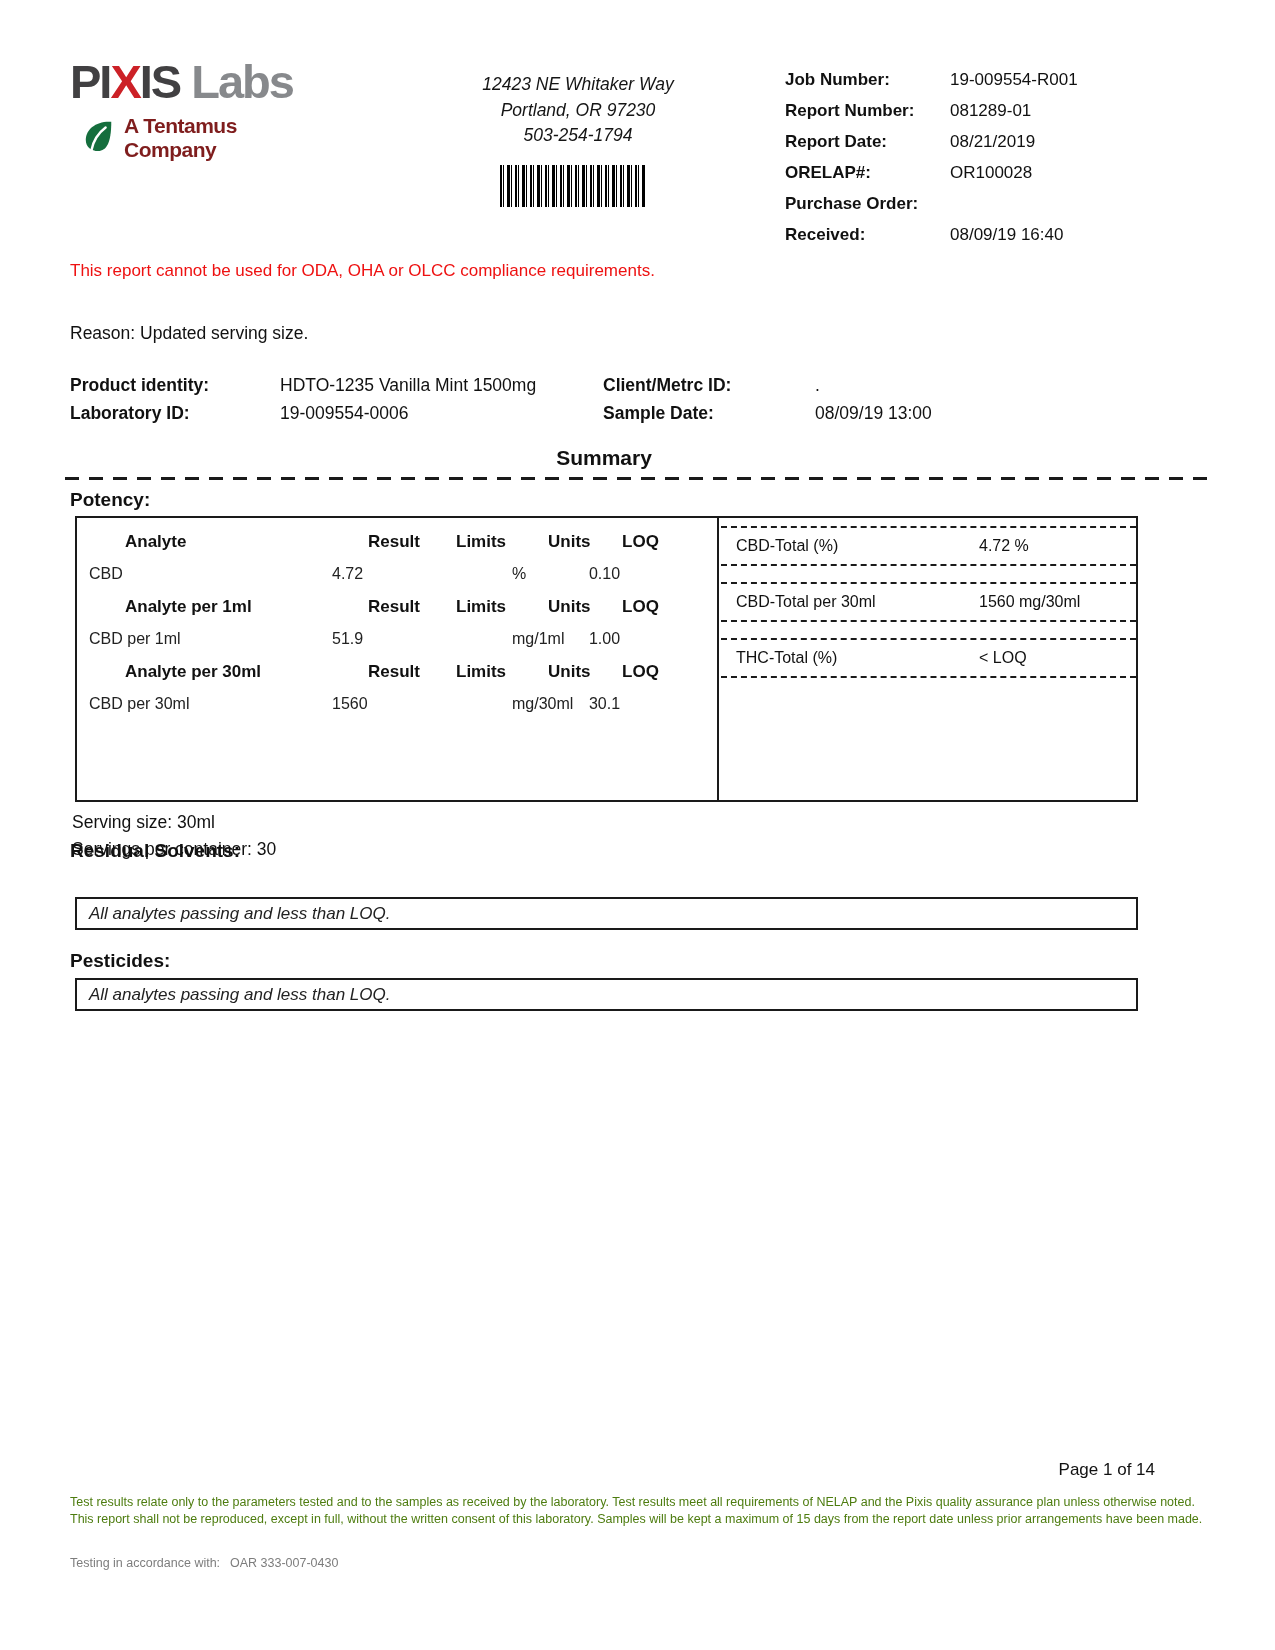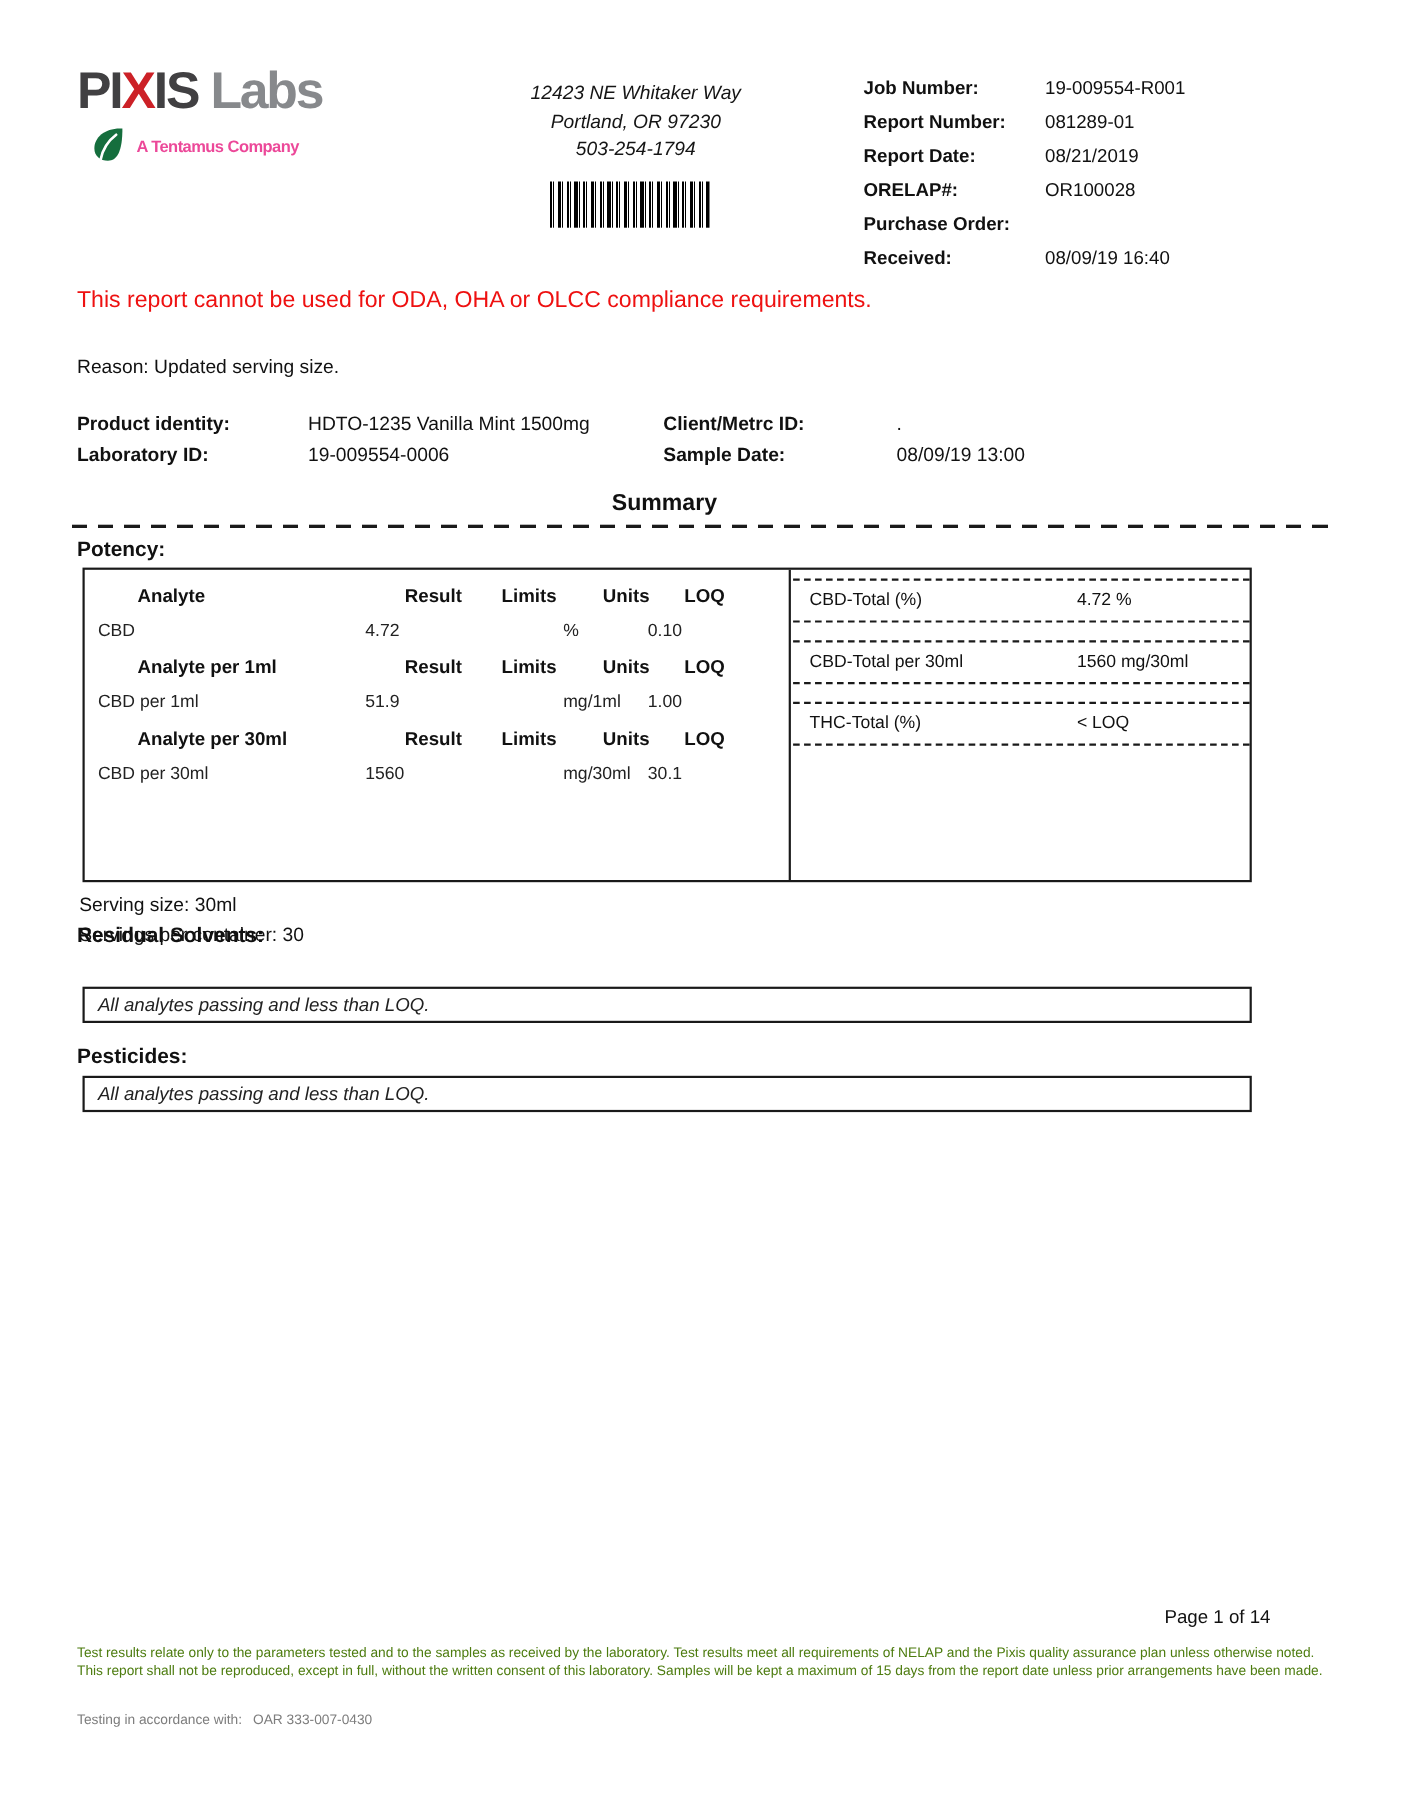--- a/index.html
+++ b/index.html
@@ -12,38 +12,38 @@
     color:#111111;
     overflow:hidden;
   }
   
   .logo { position:absolute; left:70px; top:58px; }
   .logo-text { font-size:47px; font-weight:bold; letter-spacing:-2px; line-height:1; }
   .lg-dark { color:#414042; }
   .lg-red  { color:#cc2127; }
   .lg-gray { color:#87898c; font-weight:bold; }
   .tagline { position:absolute; left:12px; top:56px; display:flex; align-items:center; }
-  .tagline-text { font-size:15px; font-weight:bold; color:#ec4899; margin-left:8px; letter-spacing:-0.5px; }
+  .tagline-text { font-size:21px; font-weight:bold; color:#7f1d1d; margin-left:8px; letter-spacing:-0.5px; }
 
   .address { position:absolute; left:428px; top:72px; width:300px; text-align:center;
              font-size:17.5px; line-height:25.5px; color:#151515;font-style:italic; }
 
   .barcode { position:absolute; left:500px; top:165px; width:145px; height:42px;
     background:repeating-linear-gradient(90deg,
       #000 0 2px,#fff 2px 3px,#000 3px 4px,#fff 4px 7px,
       #000 7px 10px,#fff 10px 11px,#000 11px 12px,#fff 12px 15px);
   }
 
   .meta { position:absolute; left:785px; top:70px; width:420px; }
   .meta-row { display:flex; height:31px; align-items:flex-start; font-size:17px; }
   .meta-label { width:165px; font-weight:bold; color:#111; }
   .meta-value { color:#111; }
 
   
-  .warning { position:absolute; left:70px; top:261px; font-size:21px; color:#ee1111; }
+  .warning { position:absolute; left:70px; top:261px; font-size:17px; color:#ee1111; }
   .amended { position:absolute; left:70px; top:296px; font-size:17.5px; }
   .reason  { position:absolute; left:70px; top:323px; font-size:17.5px; }
 
   
   .info-label { position:absolute; font-weight:bold; font-size:17.5px; }
   .info-value { position:absolute; font-size:17.5px; }
 
   
   .summary-title { position:absolute; left:70px; top:446px; width:1068px; text-align:center;
                    font-size:21px; font-weight:bold; }

